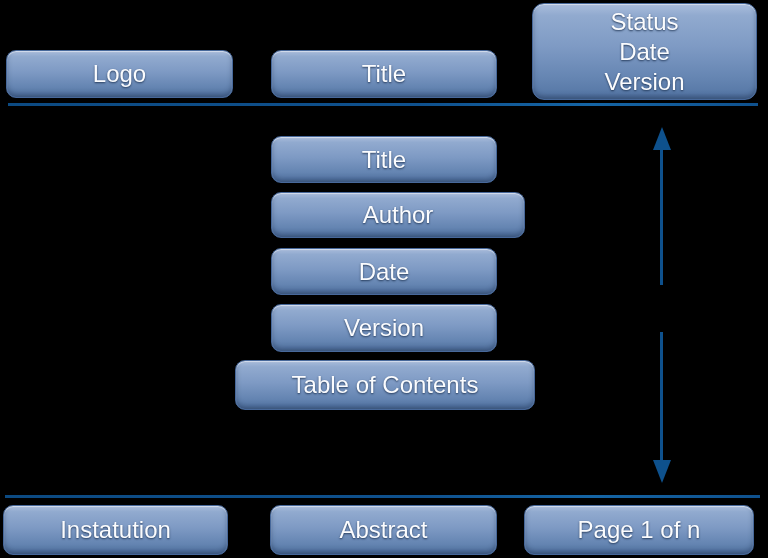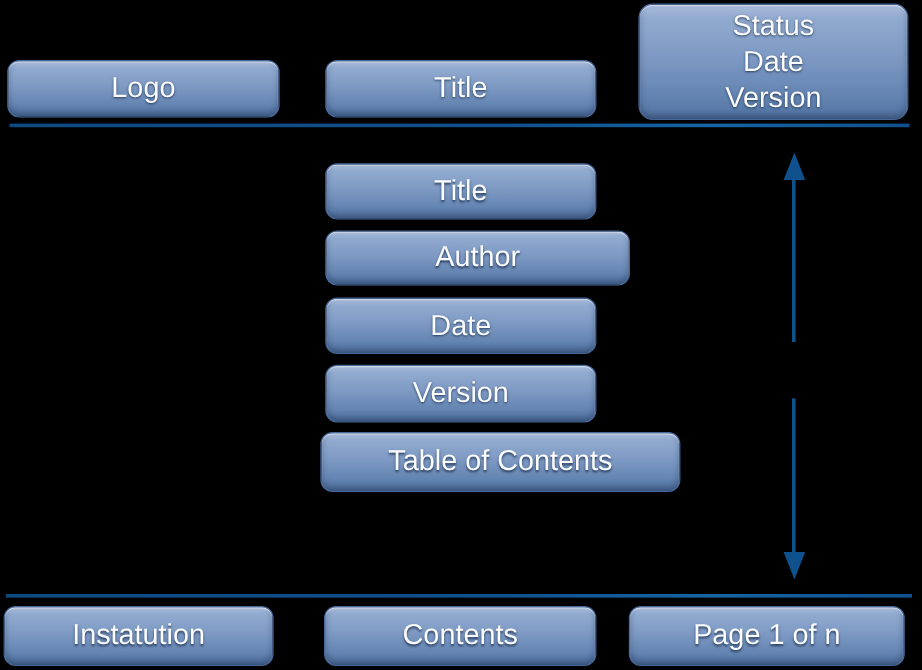--- a/index.html
+++ b/index.html
@@ -45,21 +45,21 @@
     line-height: 30px;
     border-radius: 12px;
   }
   #node-logo        { left:   6px; top:  50px; width: 227px; height: 48px; align-items: center; }
   #node-header-title{ left: 271px; top:  50px; width: 226px; height: 48px; }
   #node-status      { left: 532px; top:   3px; width: 225px; height: 97px; }
   #node-title       { left: 271px; top: 136px; width: 226px; height: 47px; }
   #node-author      { left: 271px; top: 192px; width: 254px; height: 46px; }
   #node-date        { left: 271px; top: 248px; width: 226px; height: 47px; }
   #node-abstract    { left: 271px; top: 304px; width: 226px; height: 48px; }
-  #node-toc         { left: 235px; top: 360px; width: 300px; height: 50px; margin-left: 32px; }
+  #node-toc         { left: 235px; top: 360px; width: 300px; height: 50px; }
   #node-institution { left:   3px; top: 505px; width: 225px; height: 50px; }
   #node-permission  { left: 270px; top: 505px; width: 227px; height: 50px; }
   #node-page        { left: 524px; top: 505px; width: 230px; height: 50px; }
 
   
   .hline {
     position: absolute;
     height: 3px;
     background: linear-gradient(90deg, #0c4a82 0%, #0f518e 55%, #1565a5 78%, #0f518e 100%);
   }
@@ -125,19 +125,19 @@
   <div class="arrow-shaft" id="shaft-upper"></div>
   <div class="arrow-shaft" id="shaft-lower"></div>
   <div class="arrow-head" id="head-down"></div>
 
   <div class="hline" id="line-bottom"></div>
 
   <div class="node" id="node-institution">
     <span>Instatution</span>
   </div>
   <div class="node" id="node-permission">
-    <span>Contents</span>
+    <span>Abstract</span>
   </div>
   <div class="node" id="node-page">
     <span>Page 1 of n</span>
   </div>
 
 </div>
 
 </body></html>

